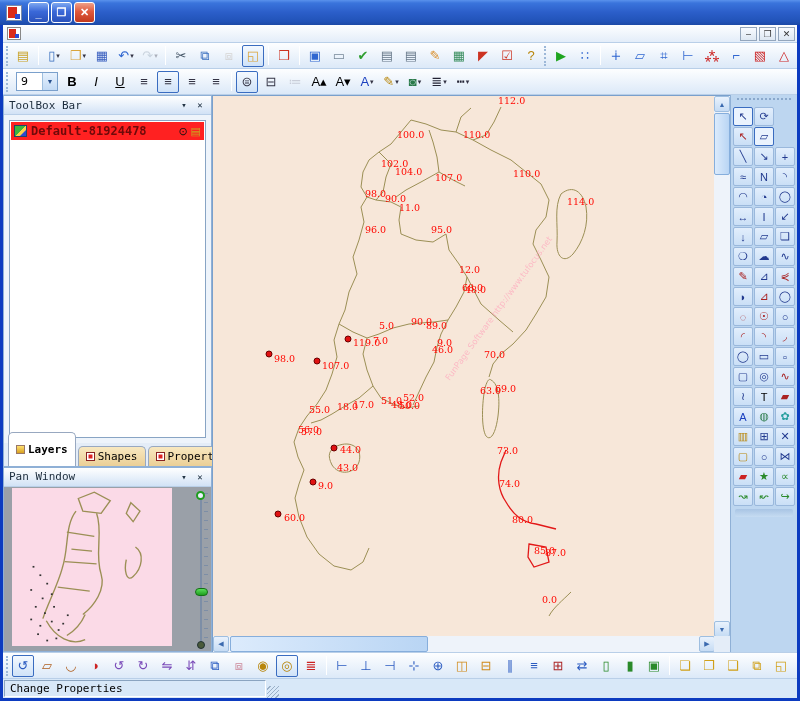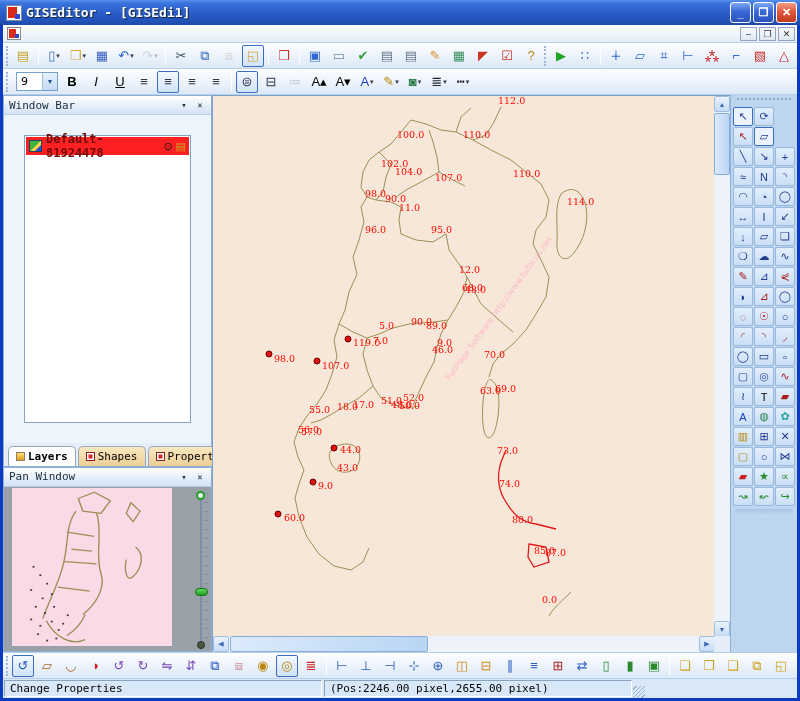--- a/index.html
+++ b/index.html
@@ -40,29 +40,29 @@
 
   
   .main{position:relative;height:557px;display:flex}
   .leftcol{width:209px;background:#d6e5f5;display:flex;flex-direction:column}
   .panel{border:1px solid #8fb0d6;background:#eef4fb;display:flex;flex-direction:column}
   .panel.toolbox{height:376px}
   .panel.pan{height:187px;margin-top:0}
   .phead{height:19px;background:linear-gradient(180deg,#ffffff,#d2e2f6);border-bottom:1px solid #b9cfe8;display:flex;align-items:center;padding:0 5px;font-family:"DejaVu Sans Mono",monospace;font-size:11px;color:#1a2a3a}
   .phead .pbtns{margin-left:auto;display:flex;gap:4px}
   .phead .pbtn{font-size:9px;color:#234;width:12px;text-align:center}
-  .layerlist{flex:1;margin:20px;background:#fff;border:1px solid #88a4c4}
+  .layerlist{flex:1;margin:5px;background:#fff;border:1px solid #88a4c4}
   .layerrow{height:18px;background:#ff2121;display:flex;align-items:center;padding:0 3px;margin:1px}
   .layer-icon{width:13px;height:12px;background:linear-gradient(135deg,#3db53d 0 50%,#ffd24a 50%);border:1px solid #246;position:relative;margin-right:4px}
   .layer-icon::after{content:"";position:absolute;right:0;bottom:0;border-left:6px solid transparent;border-bottom:6px solid #2a4ad0}
   .layerrow .lname{font-family:"DejaVu Sans Mono",monospace;font-weight:bold;font-size:12px;color:#6e0a0a;flex:1}
   .layerrow .ric{font-size:11px;margin-left:3px}
   .tabs{height:23px;display:flex;align-items:flex-end;padding:0 4px;gap:2px;background:#e4edf8}
   .tab{height:20px;display:flex;align-items:center;gap:3px;padding:0 7px;border:1px solid #98a8c0;border-bottom:none;border-radius:5px 5px 0 0;background:linear-gradient(180deg,#f8e8c0,#ebcf96);font-family:"DejaVu Sans Mono",monospace;font-size:11px}
-  .tab.on{background:#fff;height:20px;font-weight:bold}
+  .tab.on{background:#fff;height:34px;font-weight:bold}
   .tab .ti{width:9px;height:9px;display:inline-block}
   .tab.on .ti{background:linear-gradient(180deg,#ffe070,#d8a020);border:1px solid #976}
   .tab:not(.on) .ti{background:#d22;border:1px solid #822;box-shadow:inset 0 0 0 1.5px #fff}
   .panbody{flex:1;position:relative;background:#9aa0a8;overflow:hidden}
   .minimap{position:absolute;left:8px;top:1px;width:160px;height:158px;background:#fbdae7}
   .panslider{position:absolute;right:1px;top:2px;width:18px;bottom:2px}
   .panslider .track{position:absolute;left:8px;top:4px;bottom:4px;width:2px;background:#7d8ea6}
   .panslider .ticks{position:absolute;left:12px;top:4px;bottom:4px;width:4px;background:repeating-linear-gradient(180deg,#7d8ea6 0 1px,transparent 1px 9px)}
   .panslider .topknob{position:absolute;left:4px;top:2px;width:9px;height:9px;border:2px solid #1f9e1f;border-radius:50%;background:#eef}
   .panslider .thumb{position:absolute;left:3px;top:62%;width:13px;height:8px;background:linear-gradient(180deg,#5ade5a,#1f9e1f);border-radius:4px;border:1px solid #157015}
@@ -86,37 +86,36 @@
   .rt-grid{display:grid;grid-template-columns:repeat(3,20px);gap:1px;justify-content:center}
   .rtbtn{width:20px;height:19px;background:linear-gradient(180deg,#e2eefc,#cadff6);border:1px solid #9ab8dc;border-radius:2px;display:flex;align-items:center;justify-content:center;font-size:11px;color:#223a8f}
   .rtbtn.blank{visibility:hidden}
   .rtbtn.active{border:1px solid #3a6cc0;background:#eaf3fe}
   .rt-div{height:8px;margin:3px 4px;background:linear-gradient(180deg,#a8c4e4,#c6dcf2);border-radius:2px}
 
   
   .bottombar{height:26px;background:linear-gradient(180deg,#fdfeff,#dce9f8);border-top:1px solid #b9cfe8;display:flex;align-items:center;padding:0 2px}
   .statusbar{height:20px;background:#d8e8f8;border-top:1px solid #b9cfe8;display:flex;align-items:stretch;font-family:"DejaVu Sans Mono",monospace;font-size:11px;color:#000}
   .spane{border:1px solid;border-color:#8aa4c0 #fff #fff #8aa4c0;display:flex;align-items:center;padding:0 5px;margin:1px}
-  .spane.s1{width:318px}
+  .spane.s1{width:262px}
   .spane.s2{width:308px}
   .spane.s3{flex:1}
   .frame-bottom{height:3px;background:#0c3bc0;margin:0 -3px}
   .resize-grip{width:12px;align-self:flex-end;height:12px;background:repeating-linear-gradient(135deg,transparent 0 2px,#9ab0c8 2px 3px)}
 </style>
 </head>
 <body>
 
 <div class="window">
 
   <div class="titlebar">
     <span class="app-icon">
         <i></i>
         <b></b>
       </span>
-    <span class="title-text">GISEditor - [GISEdi1]</span>
     <span class="winbtn">_</span>
     <span class="winbtn">❐</span>
     <span class="winbtn close">✕</span>
   </div>
 
   <div class="menubar">
     <span class="menu-doc-icon">
         <i></i>
         <b></b>
       </span>
@@ -303,21 +302,21 @@
           <b class="dd">▾</b>
         </span>
       </span>
   </div>
 
   <div class="main">
 
     <div class="leftcol">
       <div class="panel toolbox">
         <div class="phead">
-          <span>Window Bar</span>
+          <span>ToolBox Bar</span>
           <span class="pbtns">
             <span class="pbtn">▾</span>
             <span class="pbtn">✕</span>
           </span>
         </div>
         <div class="layerlist">
           <div class="layerrow">
             <span class="layer-icon"></span>
             <span class="lname">Default-81924478</span>
             <span class="ric" style="color:#111">⊙</span>
@@ -657,18 +656,17 @@
           <i style="color: rgb(208, 160, 26);">◱</i>
         </span>
         <span class="tbtn">
           <i style="color: rgb(208, 160, 26);">◲</i>
         </span>
       </span>
   </div>
 
   <div class="statusbar">
     <span class="spane s1">Change Properties</span>
-    <span class="spane s2">(Pos:2246.00 pixel,2655.00 pixel)</span>
     <span class="resize-grip"></span>
   </div>
 
   <div class="frame-bottom"></div>
 </div>
 
 </body></html>

